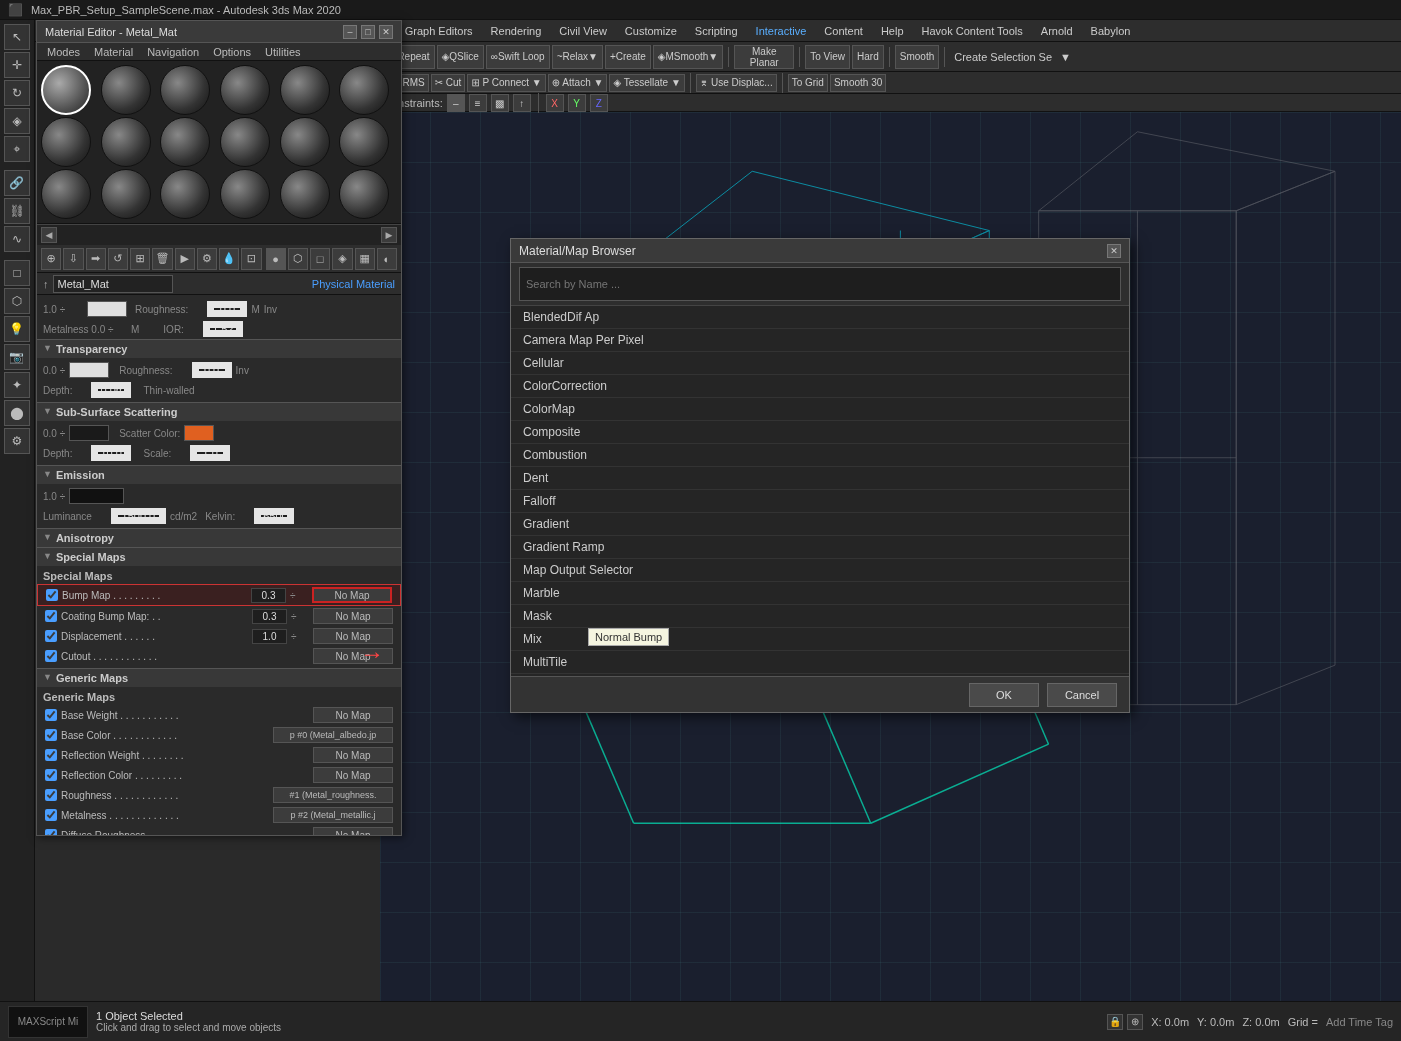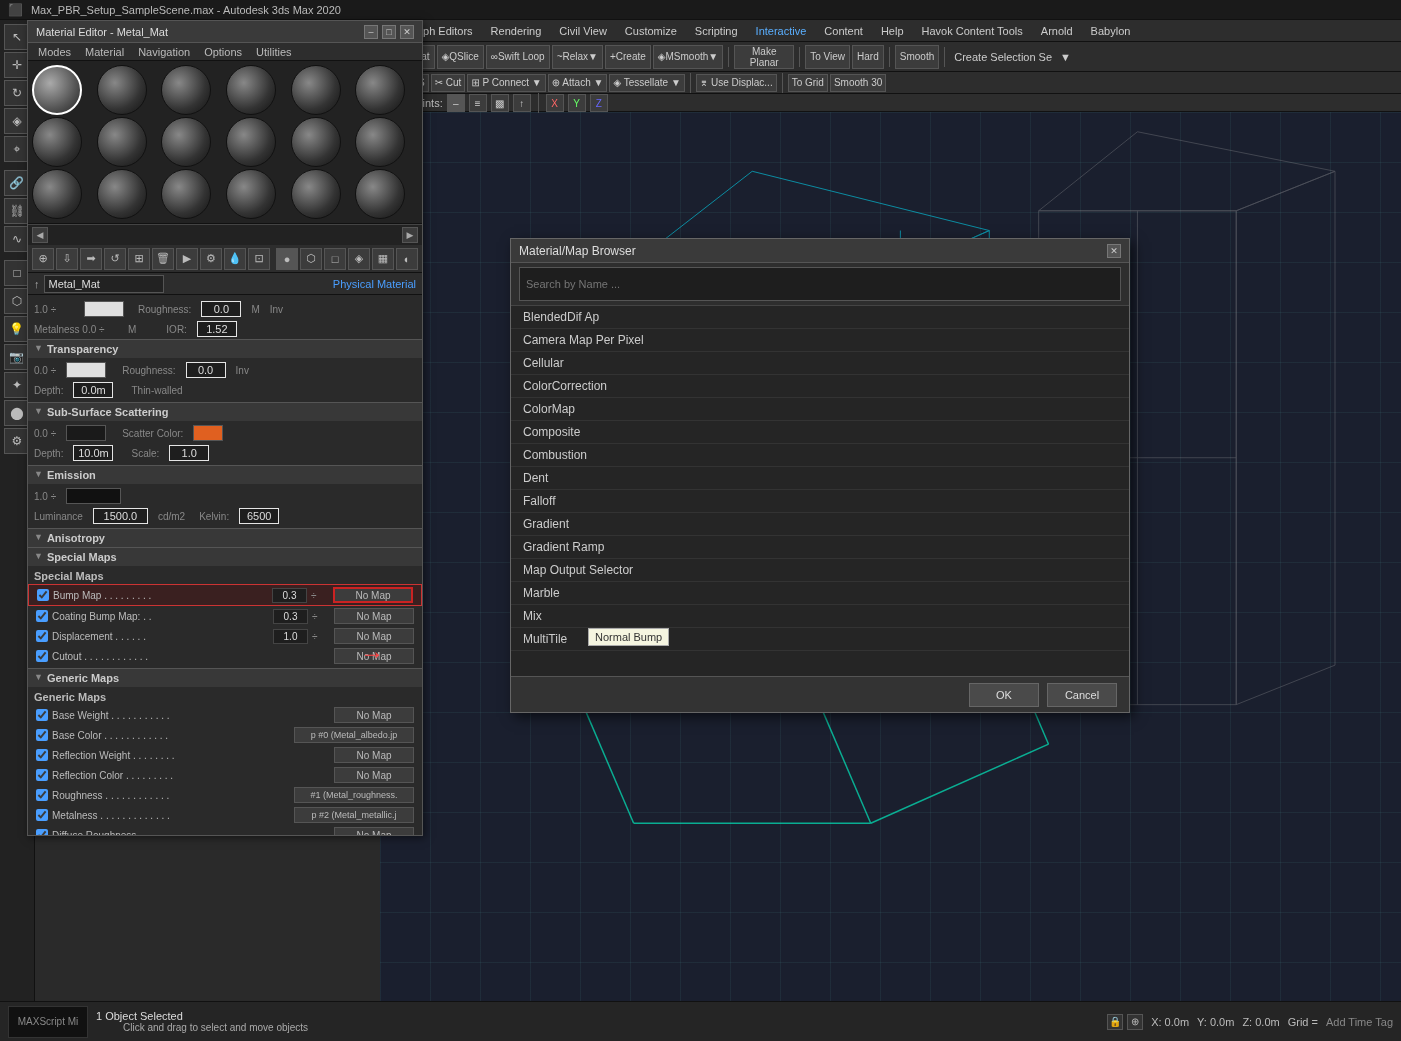--- a/index.html
+++ b/index.html
@@ -105,22 +105,22 @@
       display: flex;
       align-items: center;
       justify-content: center;
       cursor: pointer;
     }
 
     
     #mat-editor {
       position: absolute;
       top: 20px;
-      left: 27px;
-      width: 396px;
+      left: 36px;
+      width: 366px;
       background: #2e2e2e;
       border: 1px solid #555;
       box-shadow: 2px 2px 8px rgba(0,0,0,0.5);
       z-index: 10;
     }
     #mat-editor-titlebar {
       height: 22px;
       background: #3a3a3a;
       display: flex;
       align-items: center;
@@ -240,33 +240,34 @@
       overflow-y: auto;
       background: #2a2a2a;
       flex: 1;
       padding: 4px 0;
     }
 
     .prop-row {
       display: flex;
       align-items: center;
       padding: 2px 6px;
-      gap: 10px;
+      gap: 4px;
       font-size: 11px;
       color: #bbb;
     }
     .prop-value {
       width: 40px;
       height: 16px;
       background: #1e1e1e;
-      border: 1px solid #e5e5e5;
+      border: 7px solid #e5e5e5;
       color: #ddd;
       font-size: 11px;
       text-align: center;
       padding: 0 2px;
+      margin-left: 15px;
     }
     .prop-swatch {
       width: 40px;
       height: 16px;
       background: #e0e0e0;
       border: 1px solid #555;
       cursor: pointer;
     }
     .prop-swatch-dark {
       background: #1a1a1a;
@@ -502,21 +503,21 @@
       align-items: center;
       padding: 0 8px;
       gap: 8px;
     }
     #status-left {
       display: flex;
       flex-direction: column;
       min-width: 120px;
     }
     #status-line1 { color: #ddd; font-size: 11px; }
-    #status-line2 { color: #aaa; font-size: 10px; margin-left: 27px; }
+    #status-line2 { color: #aaa; font-size: 10px; }
 
     #status-coords {
       display: flex;
       align-items: center;
       gap: 8px;
       margin-left: auto;
       color: #bbb;
       font-size: 11px;
     }
 
@@ -951,20 +952,21 @@
       <div class="map-list-item">ColorCorrection</div>
       <div class="map-list-item">ColorMap</div>
       <div class="map-list-item">Composite</div>
       <div class="map-list-item">Combustion</div>
       <div class="map-list-item">Dent</div>
       <div class="map-list-item">Falloff</div>
       <div class="map-list-item">Gradient</div>
       <div class="map-list-item">Gradient Ramp</div>
       <div class="map-list-item">Map Output Selector</div>
       <div class="map-list-item">Marble</div>
+      <div class="map-list-item">Mask</div>
       <div class="map-list-item">Mix</div>
       <div class="map-list-item">MultiTile</div>
 
     </div>
   </div>
 
   <div id="map-browser-footer">
     <button class="dialog-btn">OK</button>
     <button class="dialog-btn">Cancel</button>
   </div>

